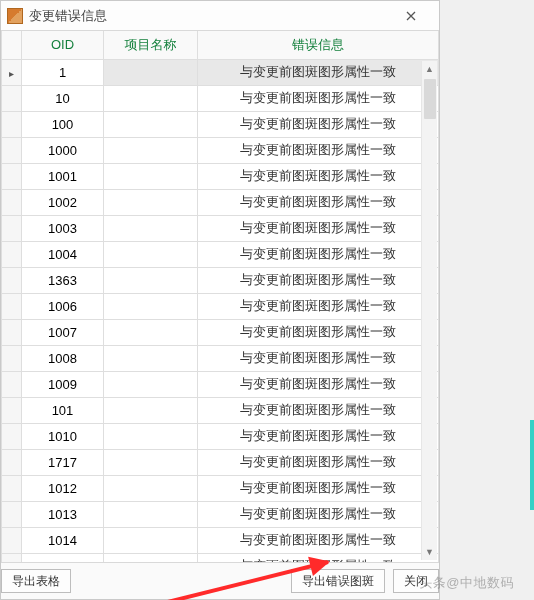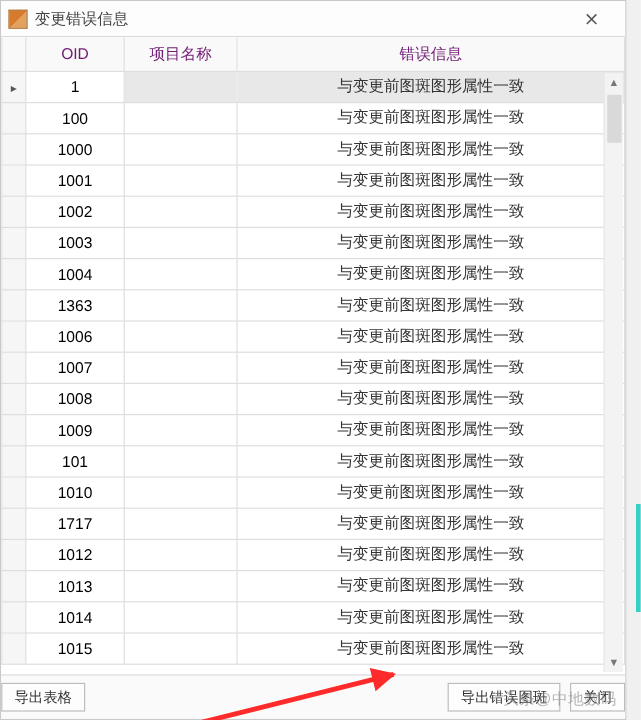--- a/index.html
+++ b/index.html
@@ -6,21 +6,21 @@
 body {
   font-family: "Microsoft YaHei", SimSun, sans-serif;
   font-size: 13px;
   background: #f0f0f0;
   width: 534px;
   height: 600px;
   overflow: hidden;
   position: relative;
 }
 .window {
-  width: 522px;
+  width: 440px;
   height: 600px;
   background: #fff;
   border: 1px solid #c9c9c9;
   display: flex;
   flex-direction: column;
 }
 .titlebar {
   height: 30px;
   background: #fdfdfd;
   border-bottom: 1px solid #d9d9d9;
@@ -66,21 +66,21 @@
   border: 1px solid #dedede;
   height: 26px;
   padding: 0 4px;
   font-weight: normal;
   vertical-align: middle;
   white-space: nowrap;
   overflow: hidden;
 }
 .grid thead th {
   background: #f9f9f9;
-  color: #701a75;
+  color: #15803d;
   text-align: center;
   border-top: none;
   height: 28px;
 }
 .rowhdr {
   width: 20px;
   background: #f6f6f6;
   text-align: center;
   color: #555;
 }
@@ -214,20 +214,26 @@
       </thead>
       <tbody id="grid-body">
           <tr class="selected">
             <td class="rowhdr"></td>
             <td class="col-oid">1</td>
             <td class="col-proj"></td>
             <td class="col-err">与变更前图斑图形属性一致</td>
           </tr>
           <tr>
             <td class="rowhdr"></td>
+            <td class="col-oid">10</td>
+            <td class="col-proj"></td>
+            <td class="col-err">与变更前图斑图形属性一致</td>
+          </tr>
+          <tr>
+            <td class="rowhdr"></td>
             <td class="col-oid">100</td>
             <td class="col-proj"></td>
             <td class="col-err">与变更前图斑图形属性一致</td>
           </tr>
           <tr>
             <td class="rowhdr"></td>
             <td class="col-oid">1000</td>
             <td class="col-proj"></td>
             <td class="col-err">与变更前图斑图形属性一致</td>
           </tr>

